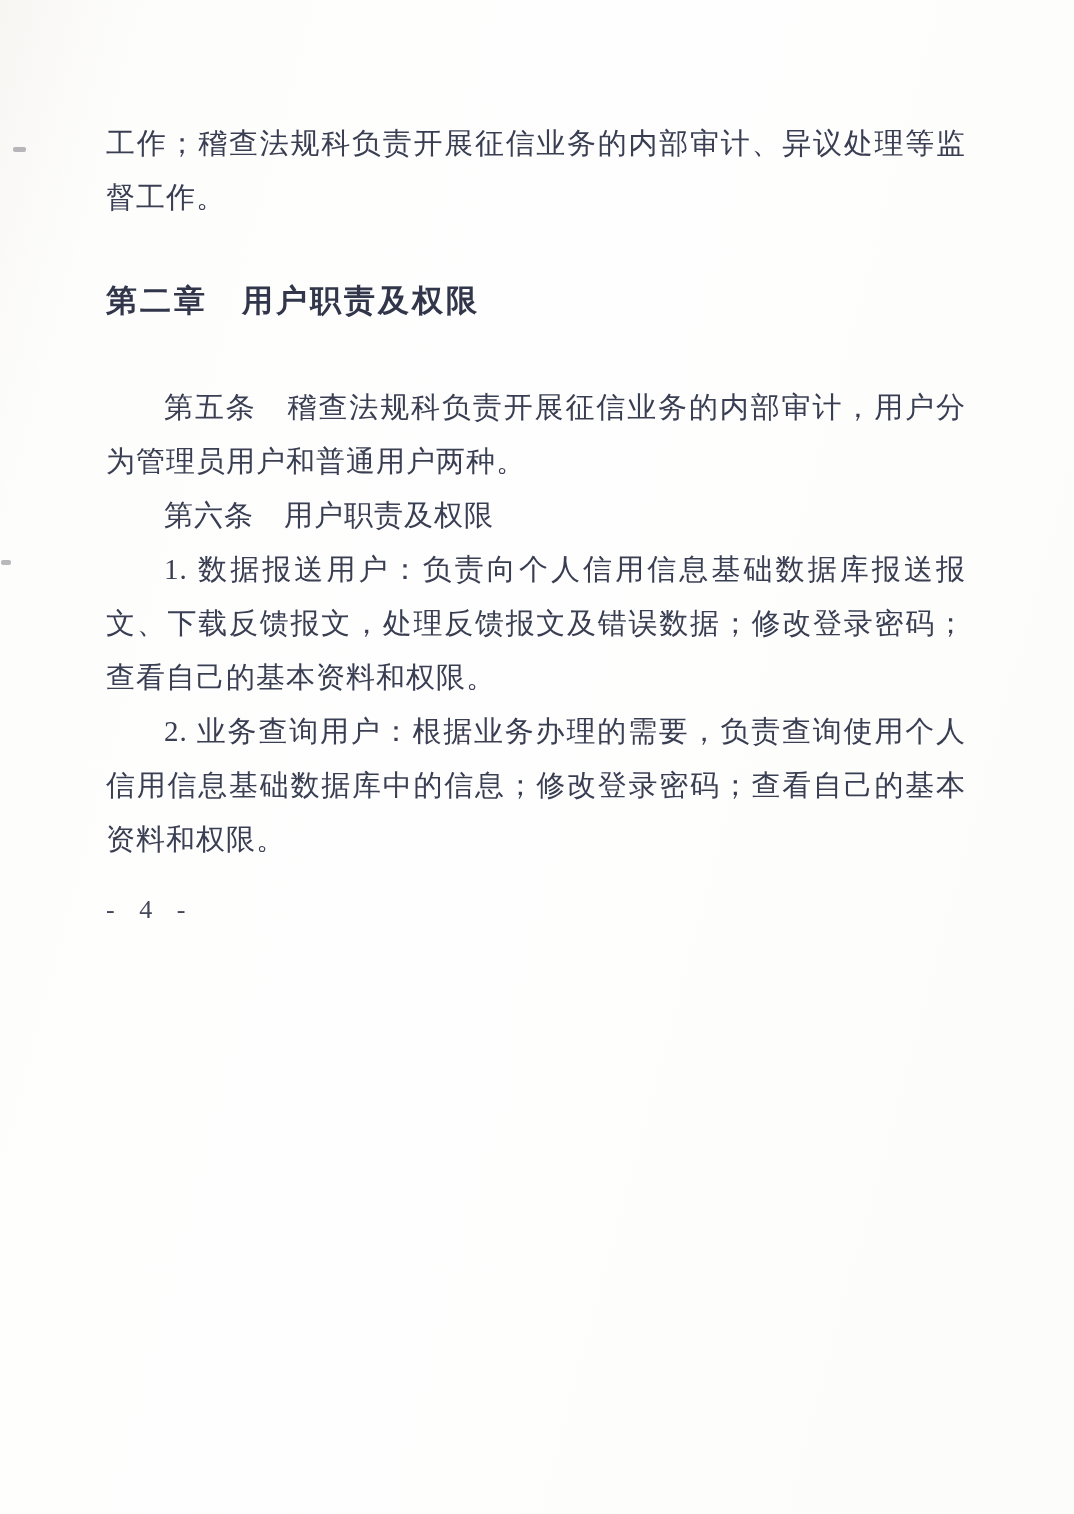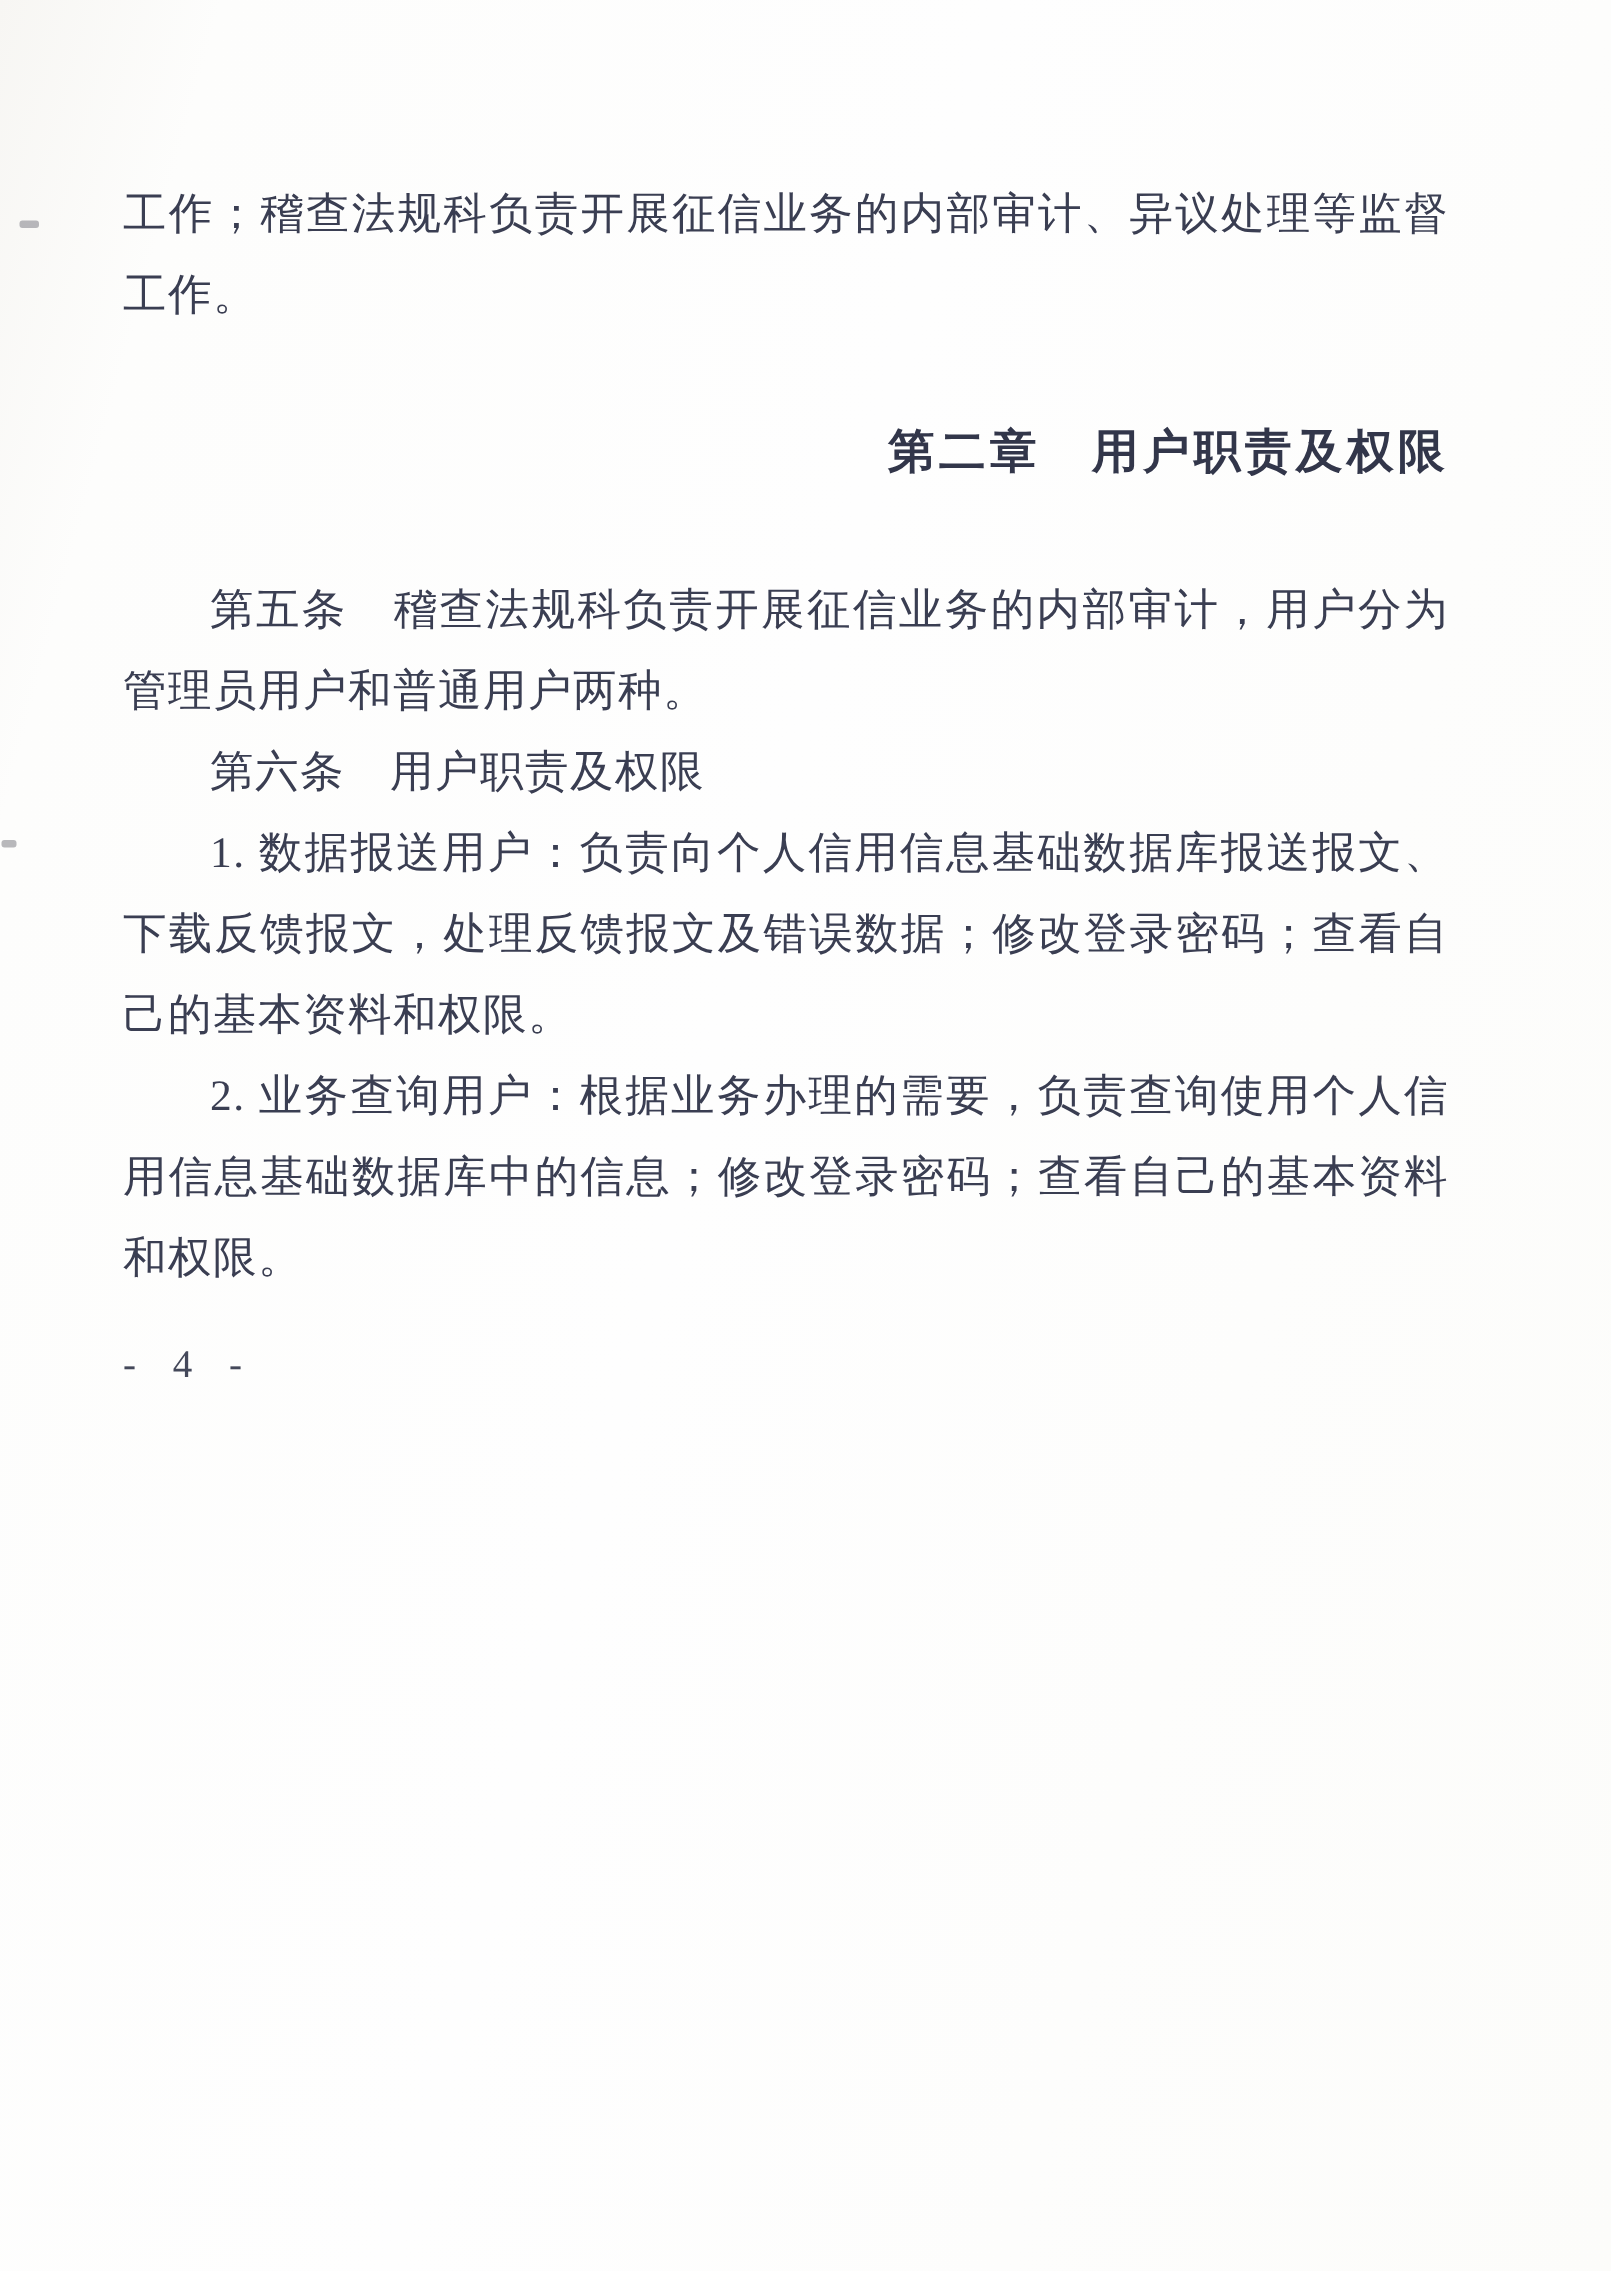--- a/index.html
+++ b/index.html
@@ -12,40 +12,41 @@
     width: 1074px;
     height: 1514px;
     margin: 0 auto;
     overflow: hidden;
     background: linear-gradient(105deg, #f7f6f3 0%, #fdfdfc 10%, #fefefe 45%, #fcfcfa 100%);
     font-family: "Liberation Serif", "DejaVu Serif", serif;
     color: #3a3e52;
   }
   .content {
     padding: 116px 108px 0 82px;
+    margin-left: 24px;
   }
   .para {
     margin: 0;
     font-size: 29px;
     line-height: 54px;
     letter-spacing: 1px;
     text-align: justify;
     text-indent: 2em;
     word-break: break-all;
   }
   .para.continuation {
     text-indent: 0;
   }
   .heading {
     margin: 50px 0 52px 0;
     font-size: 31px;
     line-height: 54px;
     font-weight: 600;
     letter-spacing: 3px;
-    text-align: right;
+    text-align: left;
     text-indent: 0;
     color: #32364a;
   }
   .page-number {
     margin: 24px 0 0 0;
     font-size: 26px;
     line-height: 40px;
     letter-spacing: 2px;
     word-spacing: 14px;
     color: #44485a;

